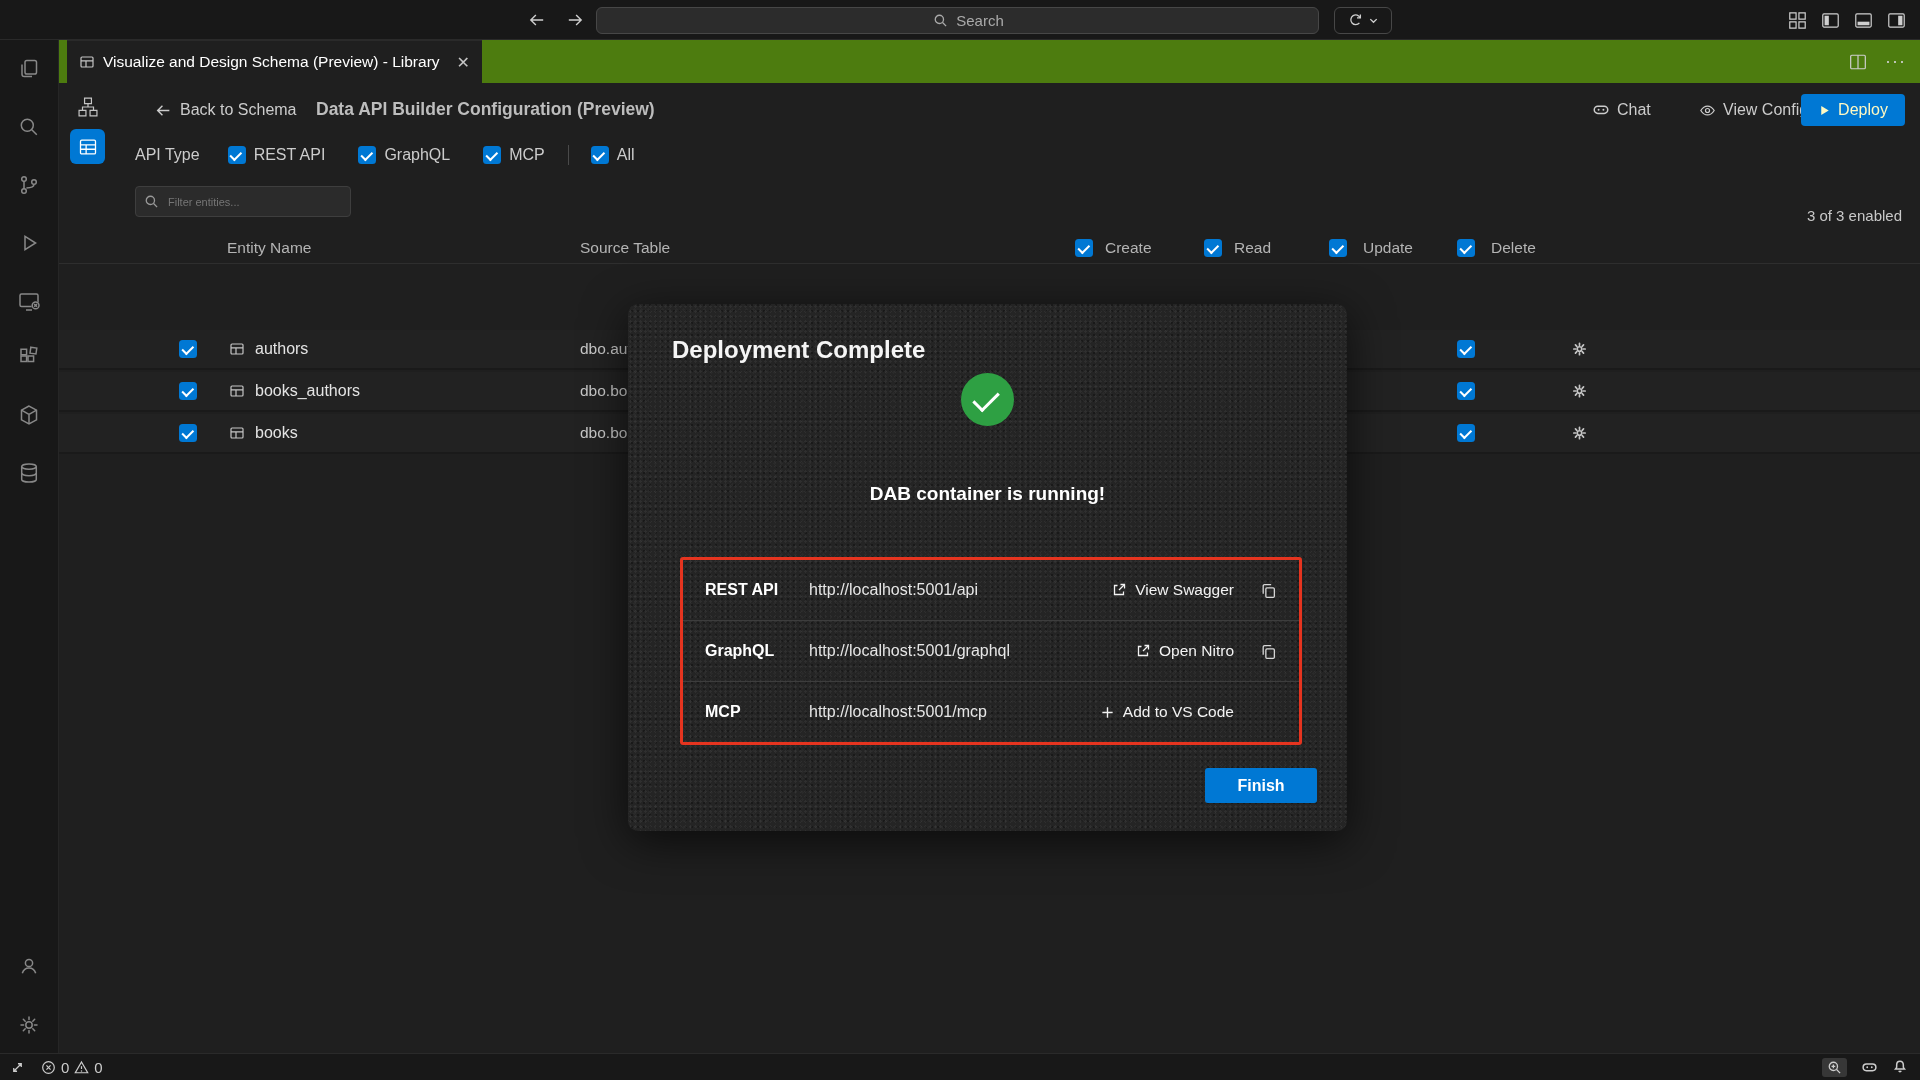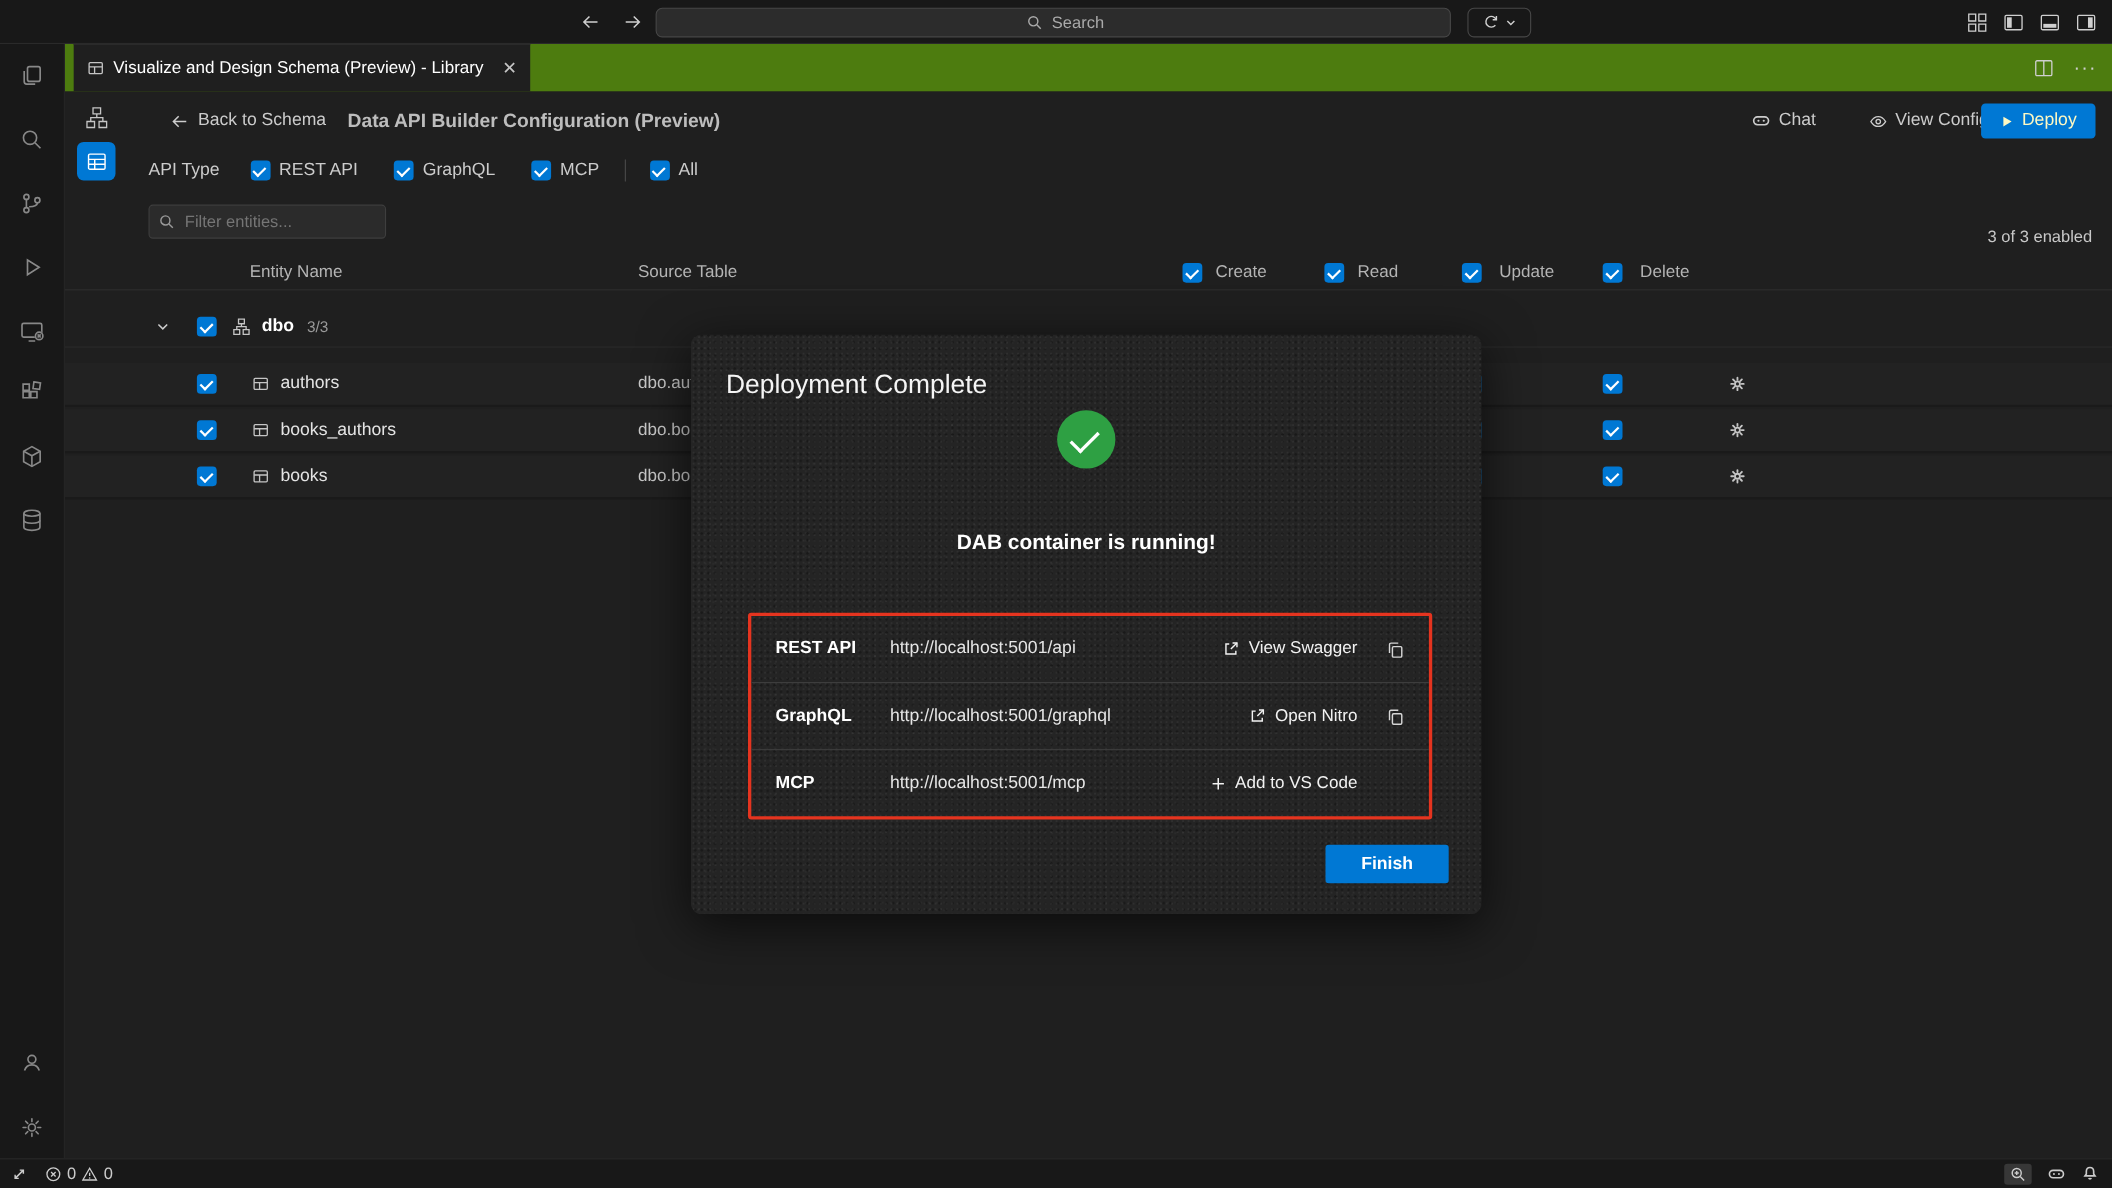--- a/index.html
+++ b/index.html
@@ -52,21 +52,21 @@
 
   .api-type-row { position:absolute; left:76px; top:58px; height:28px; display:flex; align-items:center; color:#cccccc; }
   .cb { width:18px; height:18px; border-radius:3.5px; background:#0078d4; display:inline-flex;
     align-items:center; justify-content:center; flex:none; cursor:pointer; }
   .cb::after { content:""; width:9px; height:5px; border-left:2px solid #fff; border-bottom:2px solid #fff;
     transform:rotate(-45deg) translateY(-1px); }
   .api-opt { display:flex; align-items:center; gap:8px; margin-right:33px; font-size:16px; }
   .api-divider { width:1px; height:20px; background:#4a4a4a; margin:0 22px 0 -10px; }
 
   .filter-input { position:absolute; left:76px; top:103px; width:216px; height:31px; background:#2b2b2b;
-    border:1px solid #3e3e3e; border-radius:4px; color:#cccccc; font-size:15px; padding:0 8px 0 32px;
+    border:1px solid #3e3e3e; border-radius:4px; color:#cccccc; font-size:11px; padding:0 8px 0 32px;
     font-family:"Liberation Sans", sans-serif; outline:none; }
   .filter-search-icon { position:absolute; left:85px; top:111px; color:#9a9a9a; }
   .enabled-summary { position:absolute; right:18px; top:124px; color:#c8c8c8; font-size:15px; }
 
   
   .thead { position:absolute; left:0; top:150px; width:100%; height:31px; border-bottom:1px solid #2e2e2e; }
   .thead .lbl { position:absolute; top:50%; transform:translateY(-50%); color:#b4b4b4; font-size:15.5px; }
   .thead .cb, .trow .cb { position:absolute; top:50%; transform:translateY(-50%); }
   .trow { position:absolute; left:0; width:100%; }
   .row-group { top:196px; height:37px; border-bottom:1px solid #2a2a2a; }
@@ -88,21 +88,21 @@
   #modal { position:absolute; left:628px; top:304px; width:719px; height:527px; border-radius:10px;
     background-color:#242424;
     background-image:
       radial-gradient(rgba(255,255,255,0.05) 1px, transparent 1.3px),
       radial-gradient(rgba(255,255,255,0.028) 1px, transparent 1.3px),
       radial-gradient(rgba(0,0,0,0.3) 1px, transparent 1.3px);
     background-size:5px 5px, 7px 7px, 6px 6px;
     background-position:0 0, 3px 2px, 1px 4px;
     box-shadow:0 10px 45px rgba(0,0,0,0.65);
     z-index:50; }
-  .modal-title { position:absolute; left:32px; top:32px; font-size:24px; font-weight:normal; color:#f5f5f5; }
+  .modal-title { position:absolute; left:44px; top:32px; font-size:24px; font-weight:bold; color:#f5f5f5; }
   .modal-check { position:absolute; left:333px; top:69px; width:53px; height:53px; border-radius:50%;
     background:#2ea043; display:flex; align-items:center; justify-content:center; }
   .modal-check::after { content:""; width:22px; height:11px; border-left:3.5px solid #fff;
     border-bottom:3.5px solid #fff; transform:rotate(-45deg) translateY(-2px); }
   .modal-heading { position:absolute; left:0; top:179px; width:100%; text-align:center; font-size:19px;
     font-weight:bold; color:#ffffff; }
   .modal-sub { position:absolute; left:0; top:223px; width:100%; text-align:center; font-size:16px; color:#e2e2e2; }
   .endpoints { position:absolute; left:52px; top:253px; width:622px; height:188px; border:3px solid #e5341f;
     border-radius:3px; display:flex; flex-direction:column; }
   .ep-row { flex:1; display:flex; align-items:center; padding:0 22px; }
@@ -378,38 +378,20 @@
     <span class="cb" style="left:1016px"></span>
     <span class="lbl" style="left:1046px">Create</span>
     <span class="cb" style="left:1145px"></span>
     <span class="lbl" style="left:1175px">Read</span>
     <span class="cb" style="left:1270px"></span>
     <span class="lbl" style="left:1304px">Update</span>
     <span class="cb" style="left:1398px"></span>
     <span class="lbl" style="left:1432px">Delete</span>
   </div>
 
-  <div class="trow row-group">
-    <span class="cell c-chev icon">
-      <svg width="16" height="16" viewBox="0 0 16 16" fill="none" stroke="currentColor" stroke-width="1.4">
-          <path d="m4 6 4 4 4-4"></path>
-        </svg>
-    </span>
-    <span class="cell cb c-cb"></span>
-    <span class="cell icon group-icon">
-      <svg width="17" height="17" viewBox="0 0 16 16" fill="none" stroke="currentColor" stroke-width="1.2">
-          <rect x="5.5" y="1.5" width="5" height="4"></rect>
-          <rect x="1.5" y="10.5" width="5" height="4"></rect>
-          <rect x="9.5" y="10.5" width="5" height="4"></rect>
-          <path d="M8 5.5V8M4 10.5V8h8v2.5"></path>
-        </svg>
-    </span>
-    <span class="cell group-name">dbo</span>
-    <span class="cell group-count">3/3</span>
-  </div>
 
   <div class="trow row-e row-e0">
     <span class="cell cb c-cb"></span>
     <span class="cell icon c-icon">
       <svg width="16" height="16" viewBox="0 0 16 16" fill="none" stroke="currentColor" stroke-width="1.2">
           <rect x="2" y="3" width="12" height="10" rx="1"></rect>
           <path d="M2 6.8h12M7 6.8V13"></path>
         </svg>
     </span>
     <span class="cell c-name">authors</span>

